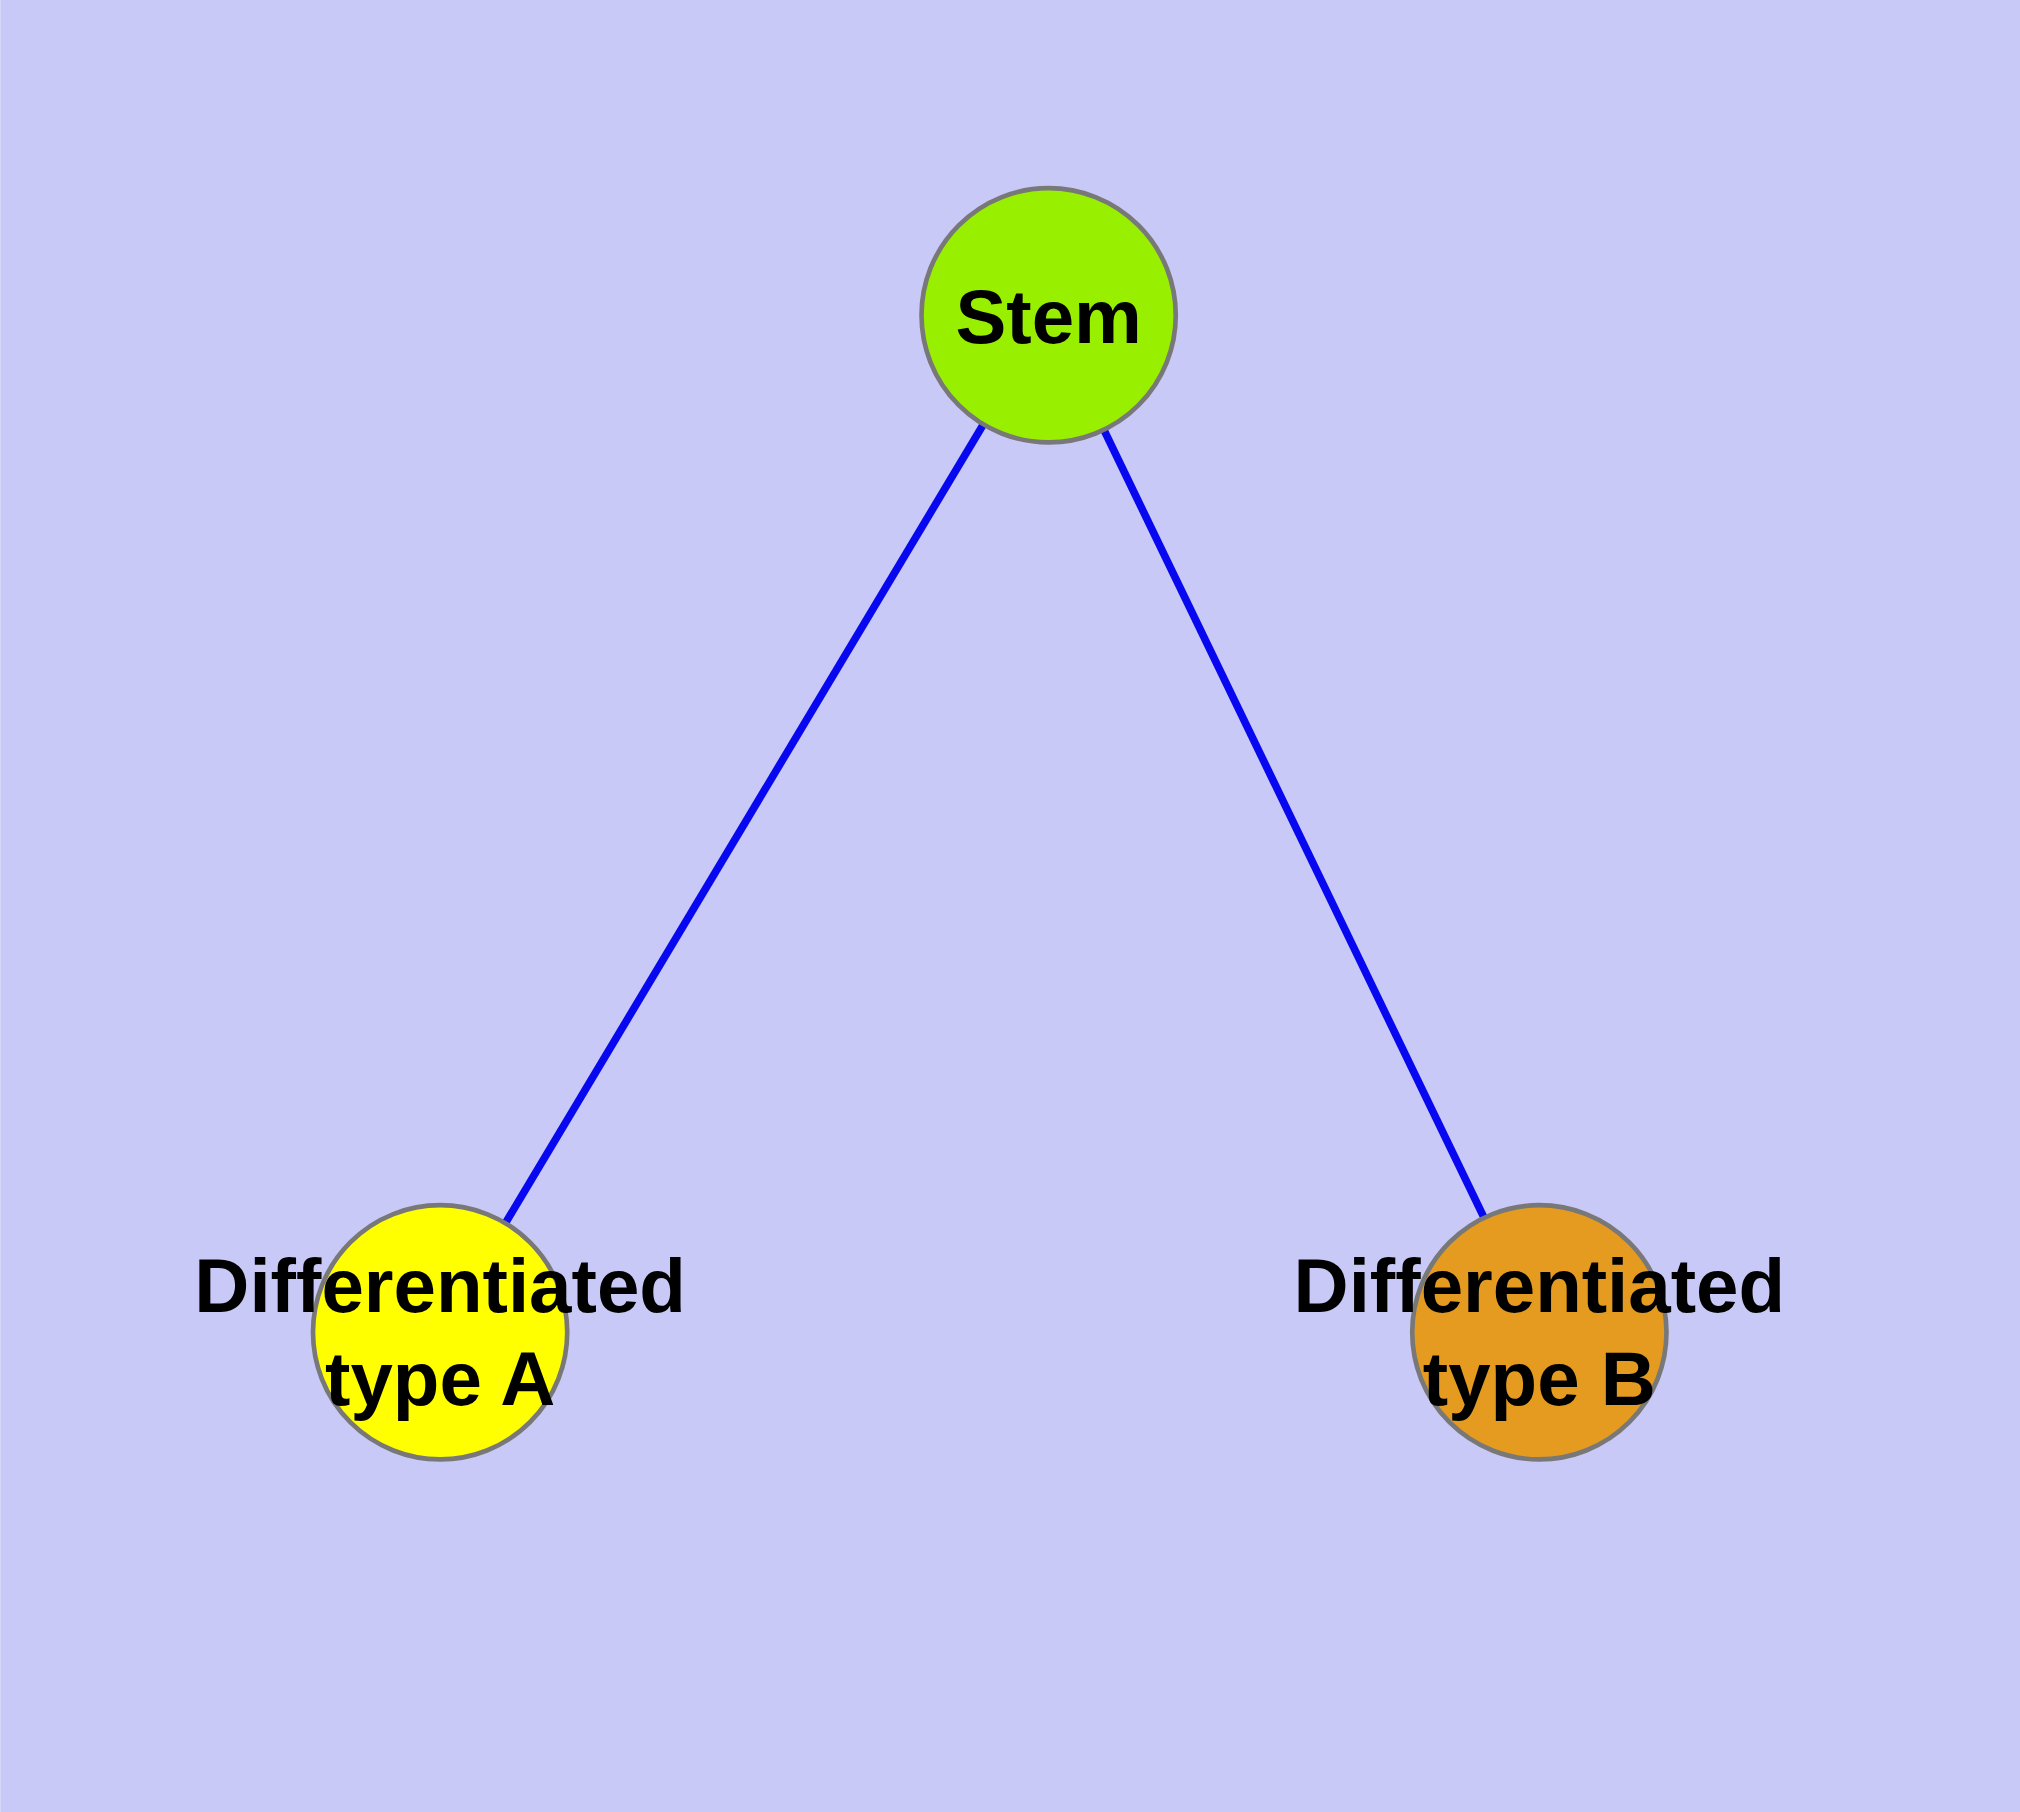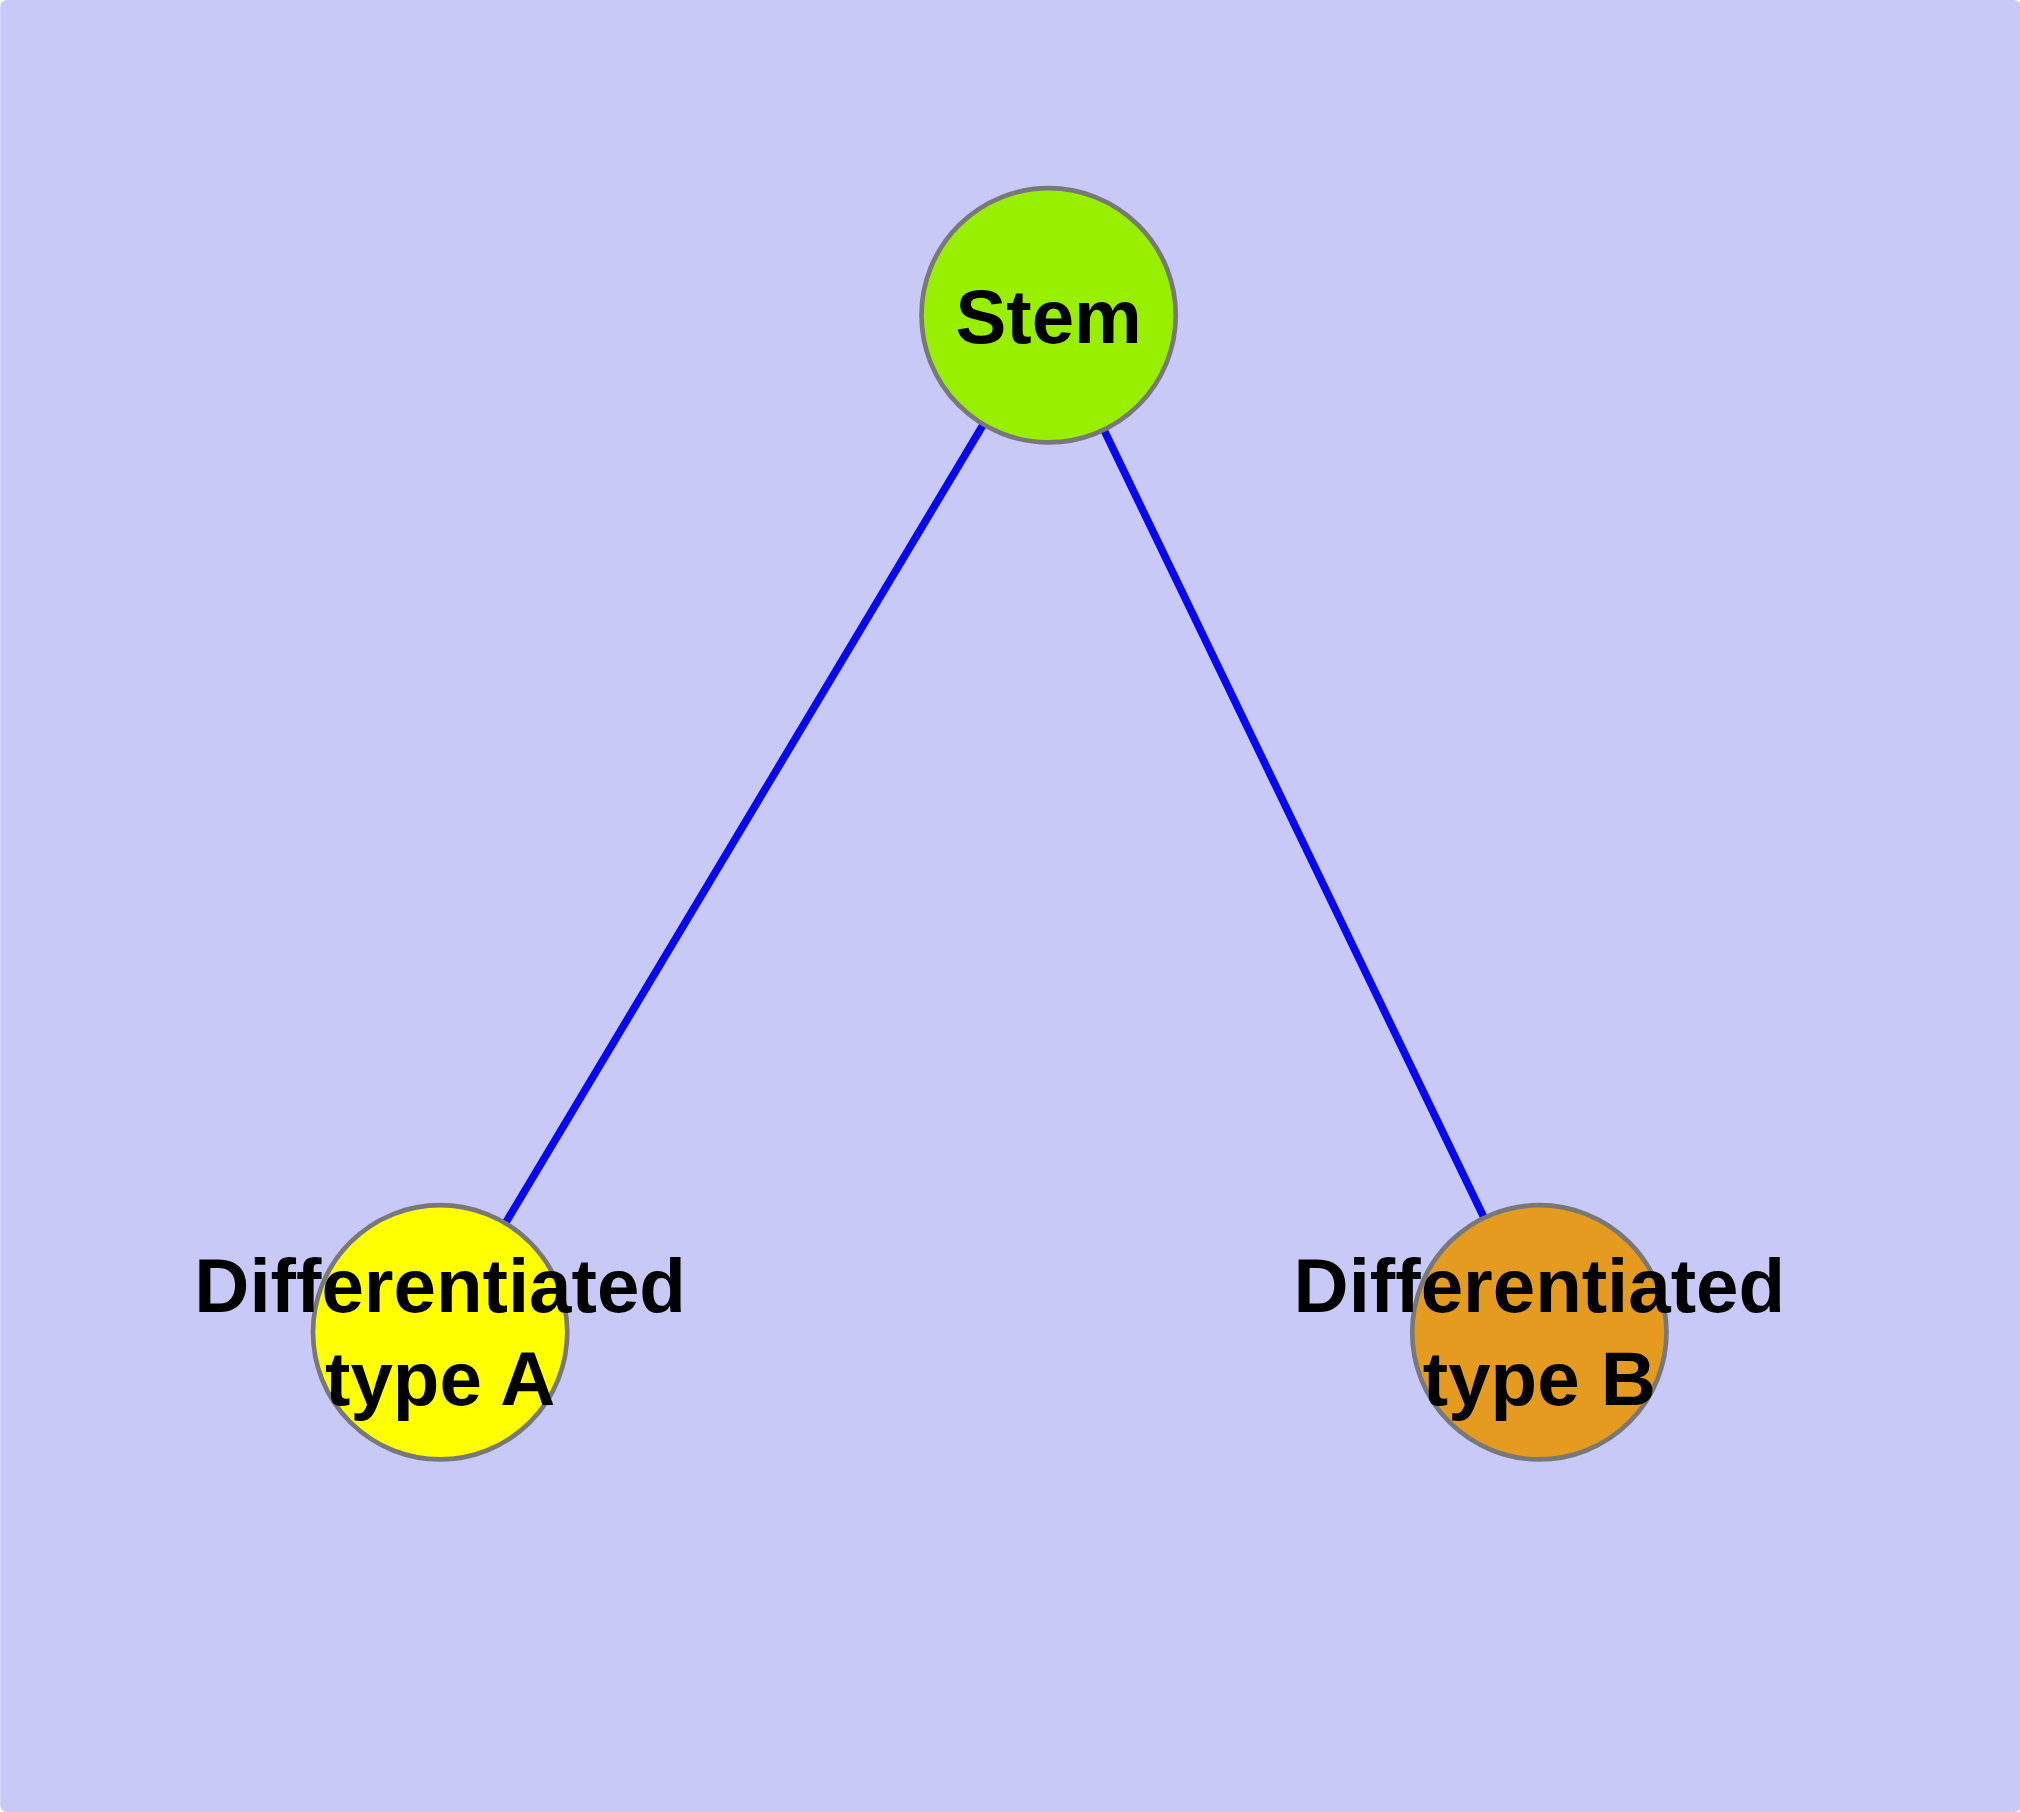--- a/index.html
+++ b/index.html
@@ -4,21 +4,20 @@
 <style>
   html, body {
     margin: 0;
     padding: 0;
     background: #ffffff;
   }
   .canvas-wrap {
     width: 2021px;
     height: 1812px;
     overflow: hidden;
-    border-radius: 7px;
   }
   svg {
     display: block;
   }
   .edge {
     stroke-width: 9px;
     fill: none;
   }
   .node-circle {
     stroke-width: 5.5px;

